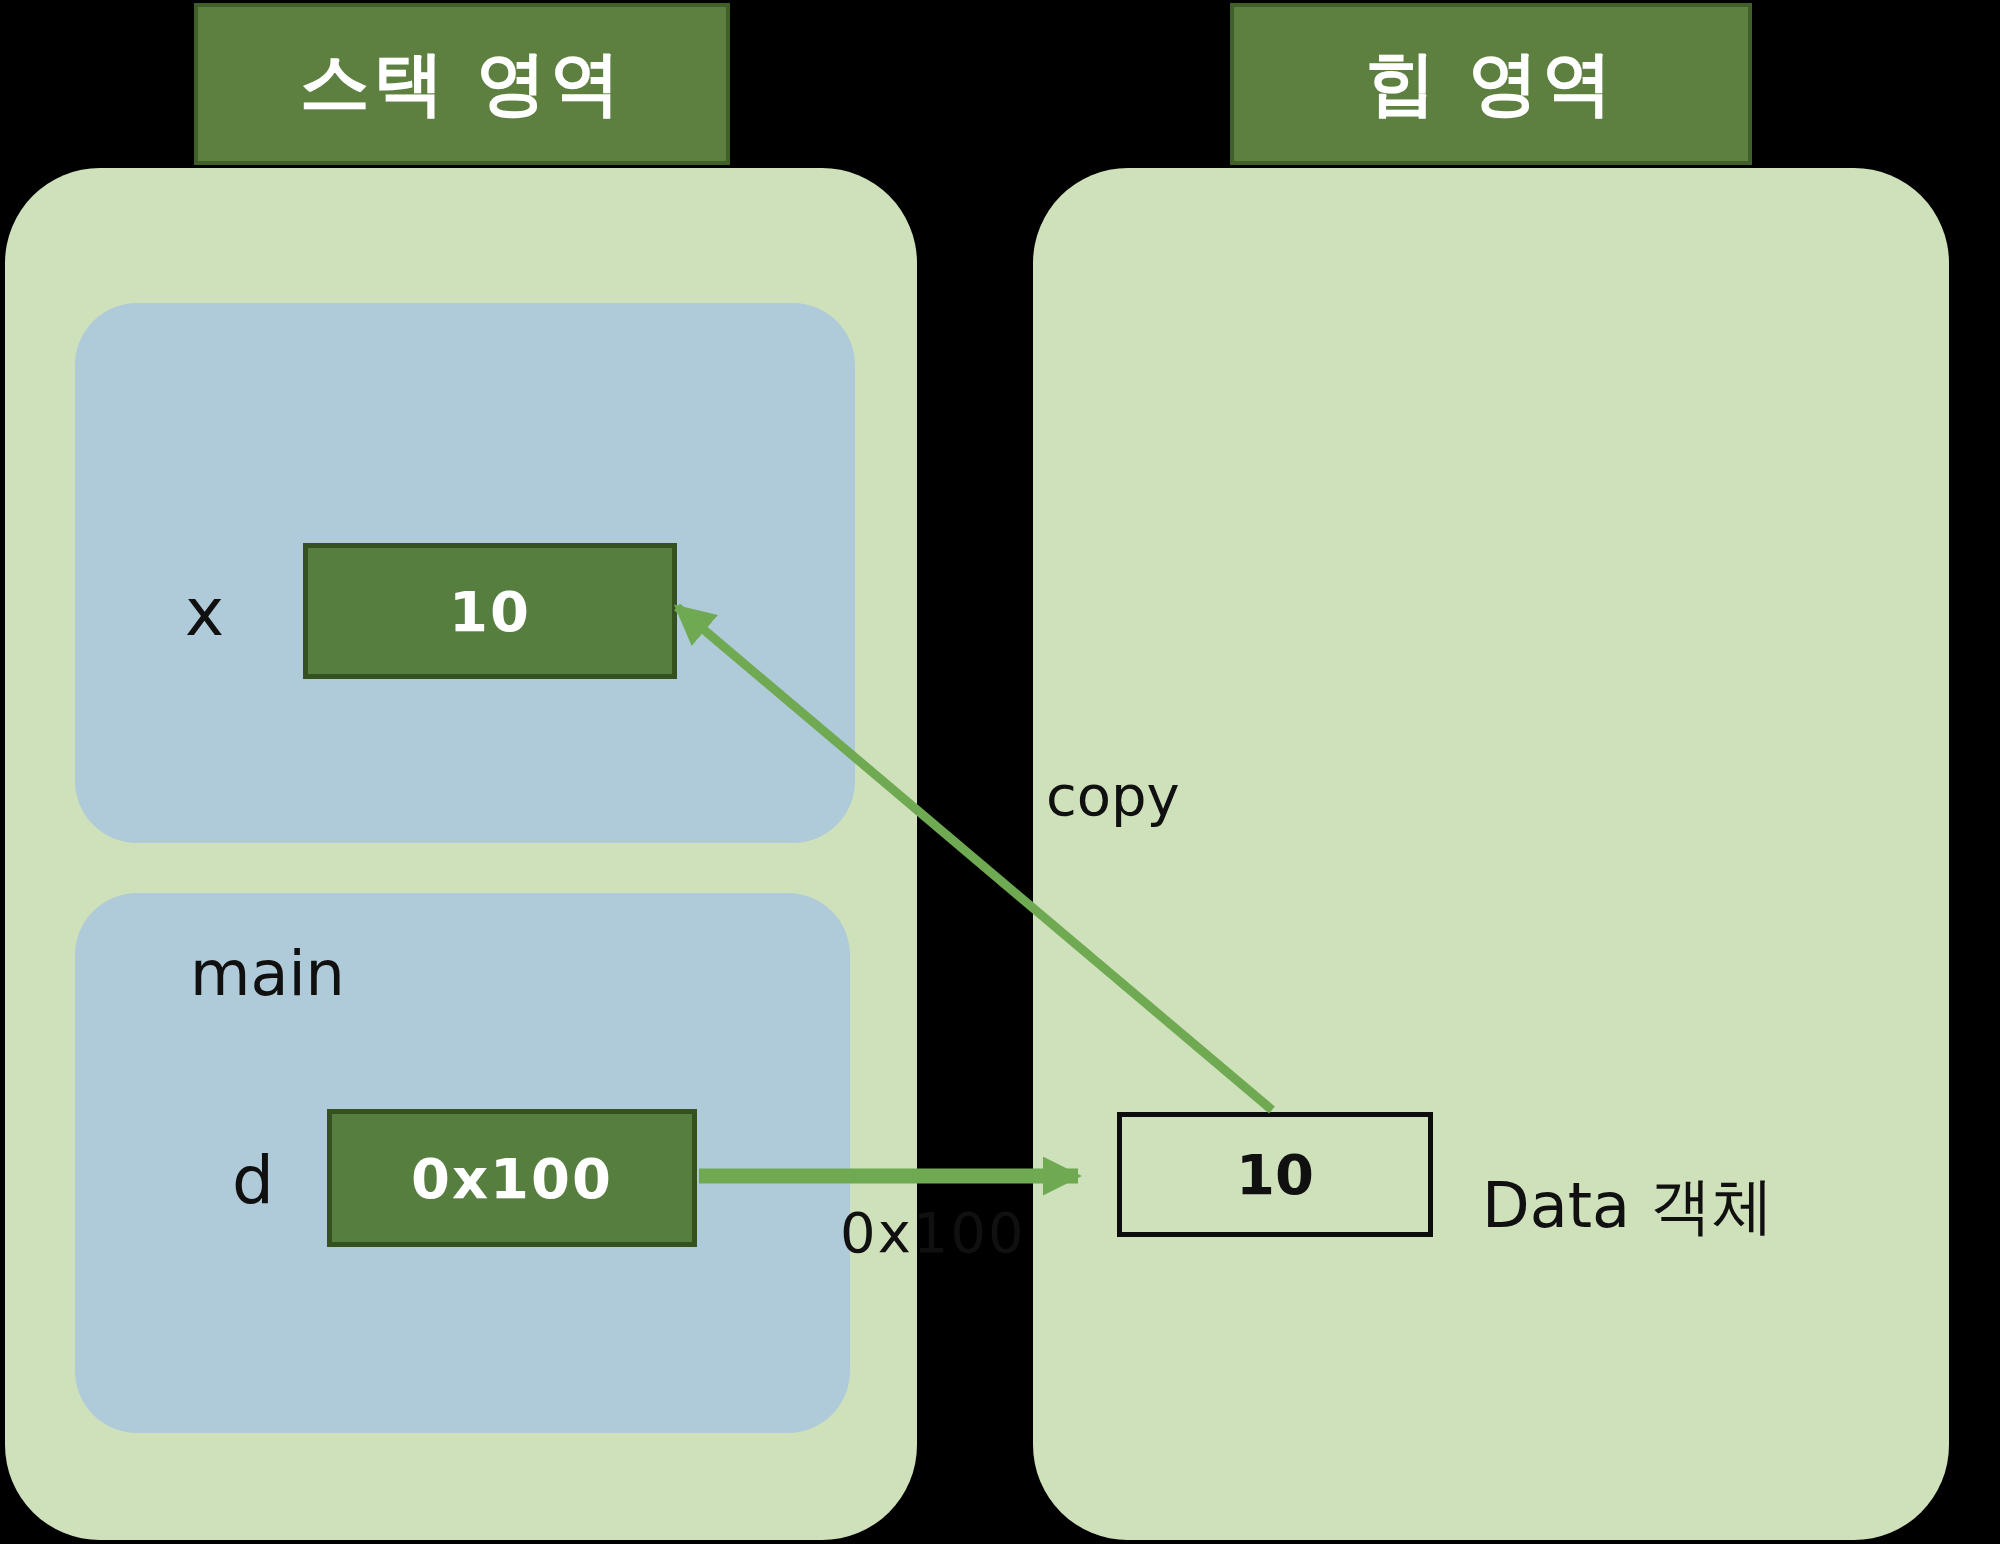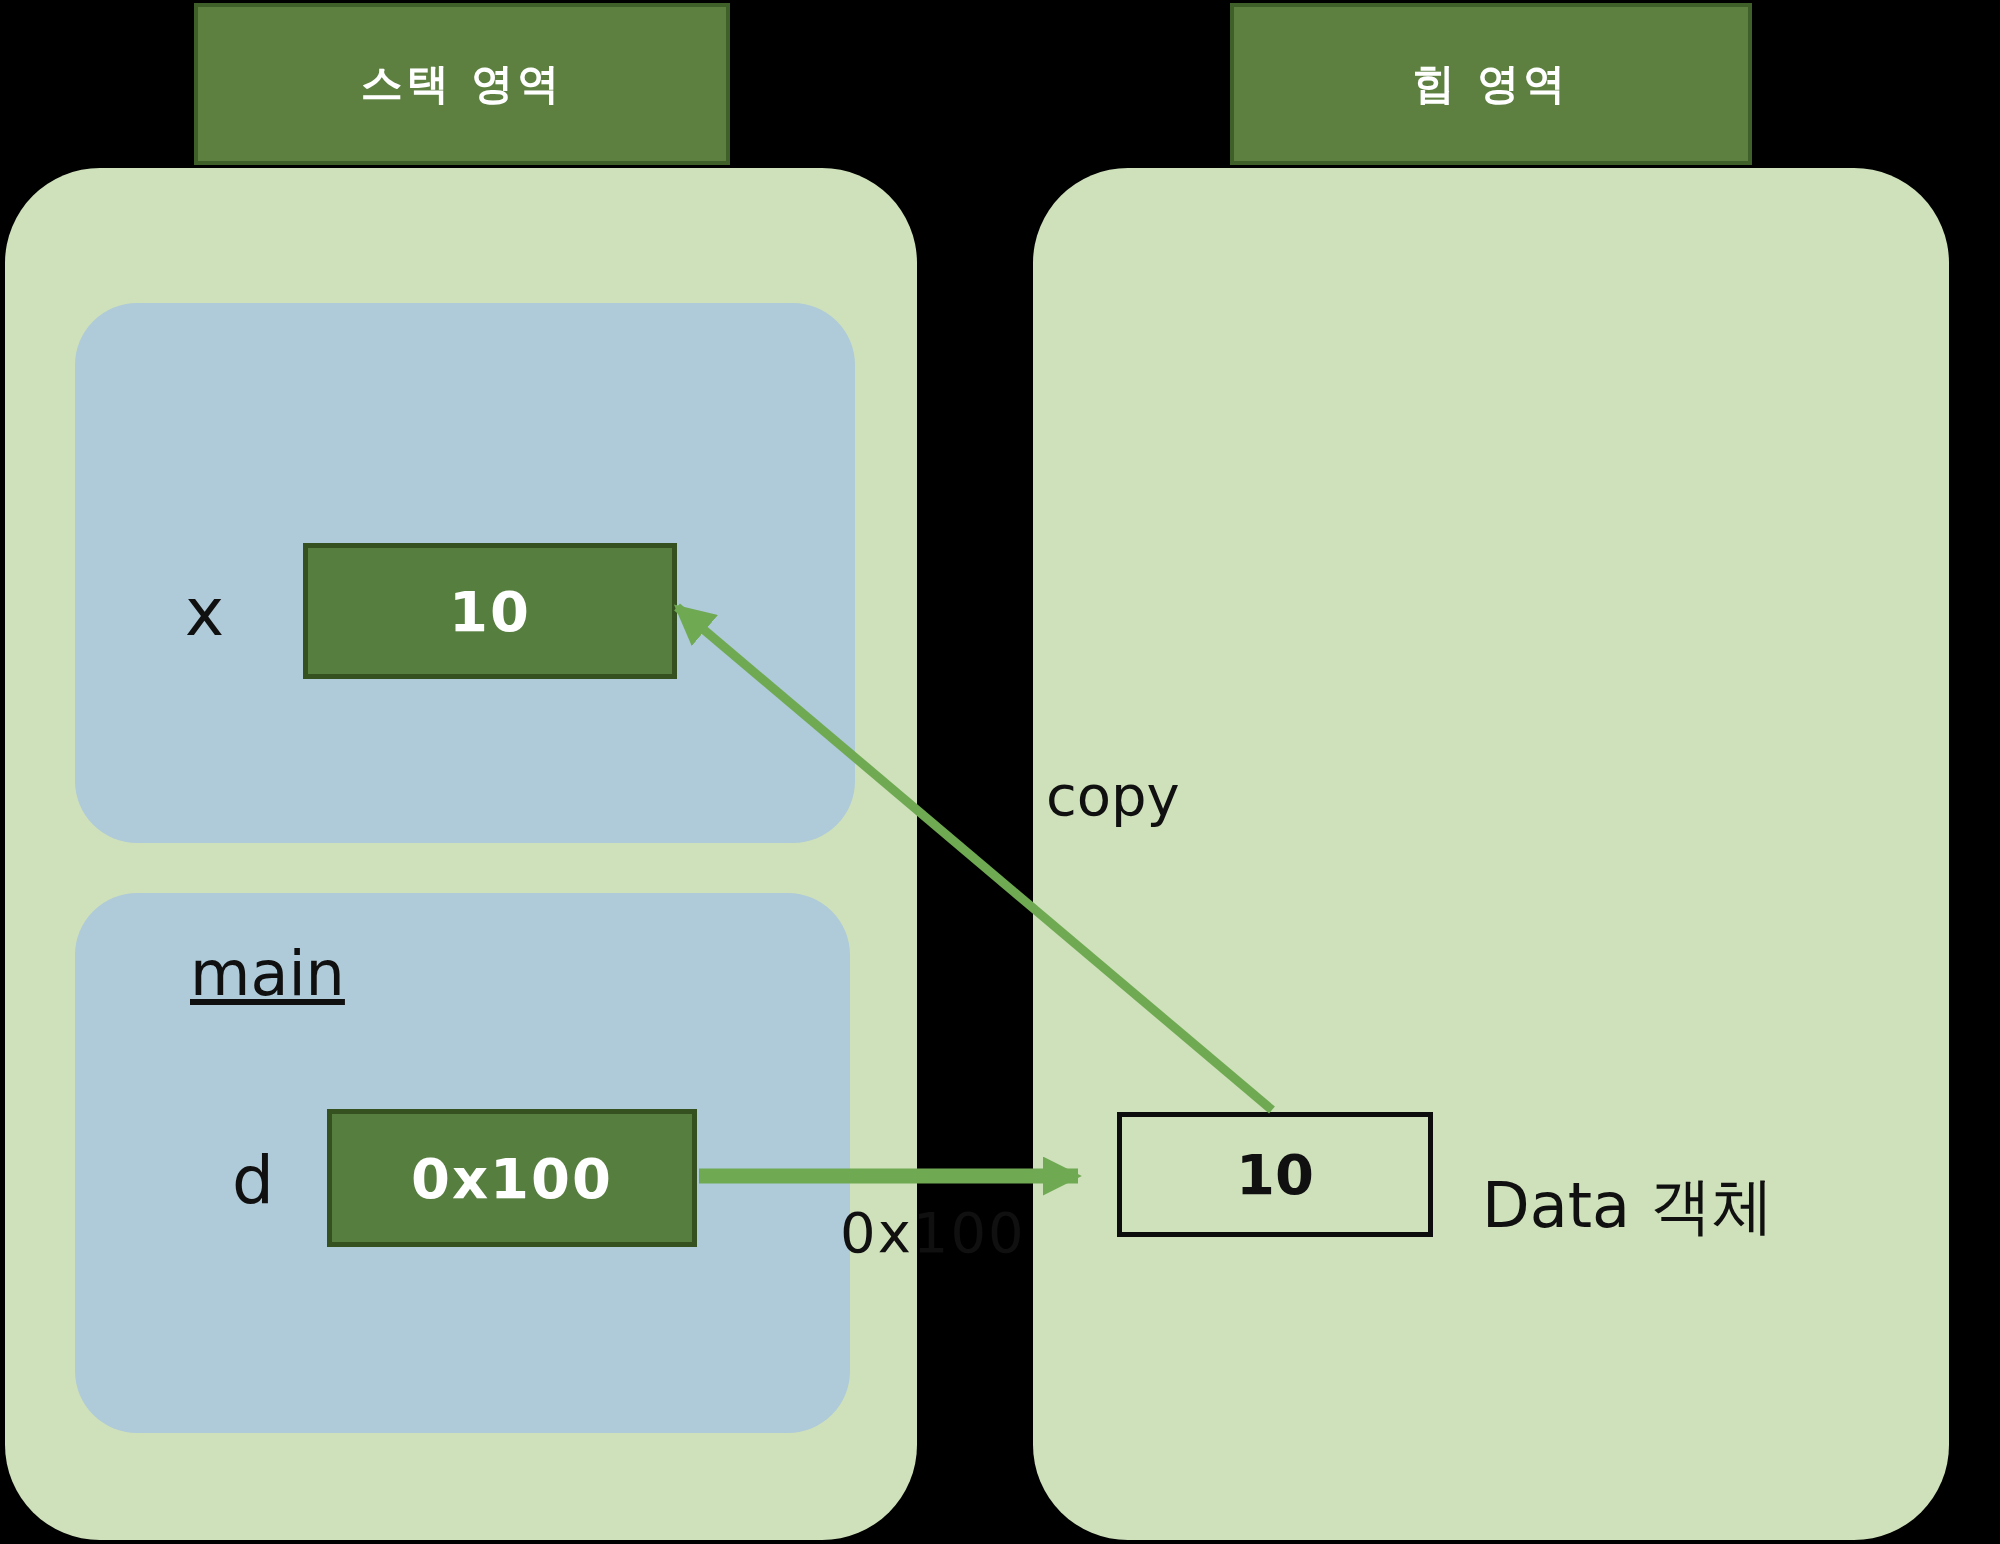--- a/index.html
+++ b/index.html
@@ -17,21 +17,21 @@
     color: #101010;
   }
   .abs { position: absolute; box-sizing: border-box; }
 
   
   .region-header {
     background: #5d8040;
     border: 4px solid #40602a;
     color: #ffffff;
     font-weight: bold;
-    font-size: 42px;
+    font-size: 70px;
     display: flex;
     align-items: center;
     justify-content: center;
     letter-spacing: 4px;
     z-index: 5;
   }
   #stack-header { left: 194px; top: 3px;  width: 536px; height: 162px; }
   #heap-header  { left: 1230px; top: 3px; width: 522px; height: 162px; text-align: right; }
 
   
@@ -52,21 +52,21 @@
   #primitive-frame { left: 75px; top: 303px; width: 780px; height: 540px; }
   #main-frame      { left: 75px; top: 893px; width: 775px; height: 540px; }
 
   .frame-title {
     font-size: 62px;
     line-height: 1;
     z-index: 6;
     white-space: nowrap;
   }
   #primitive-title { left: 75px; top: 348px; width: 780px; text-align: center; }
-  #main-title      { left: 190px; top: 943px; text-decoration: underline; }
+  #main-title      { left: 190px; top: 943px; }
 
   .var-name {
     font-size: 66px;
     line-height: 1;
     z-index: 6;
   }
   #x-name { left: 185px; top: 580px; }
   #d-name { left: 232px; top: 1148px; }
 
   

